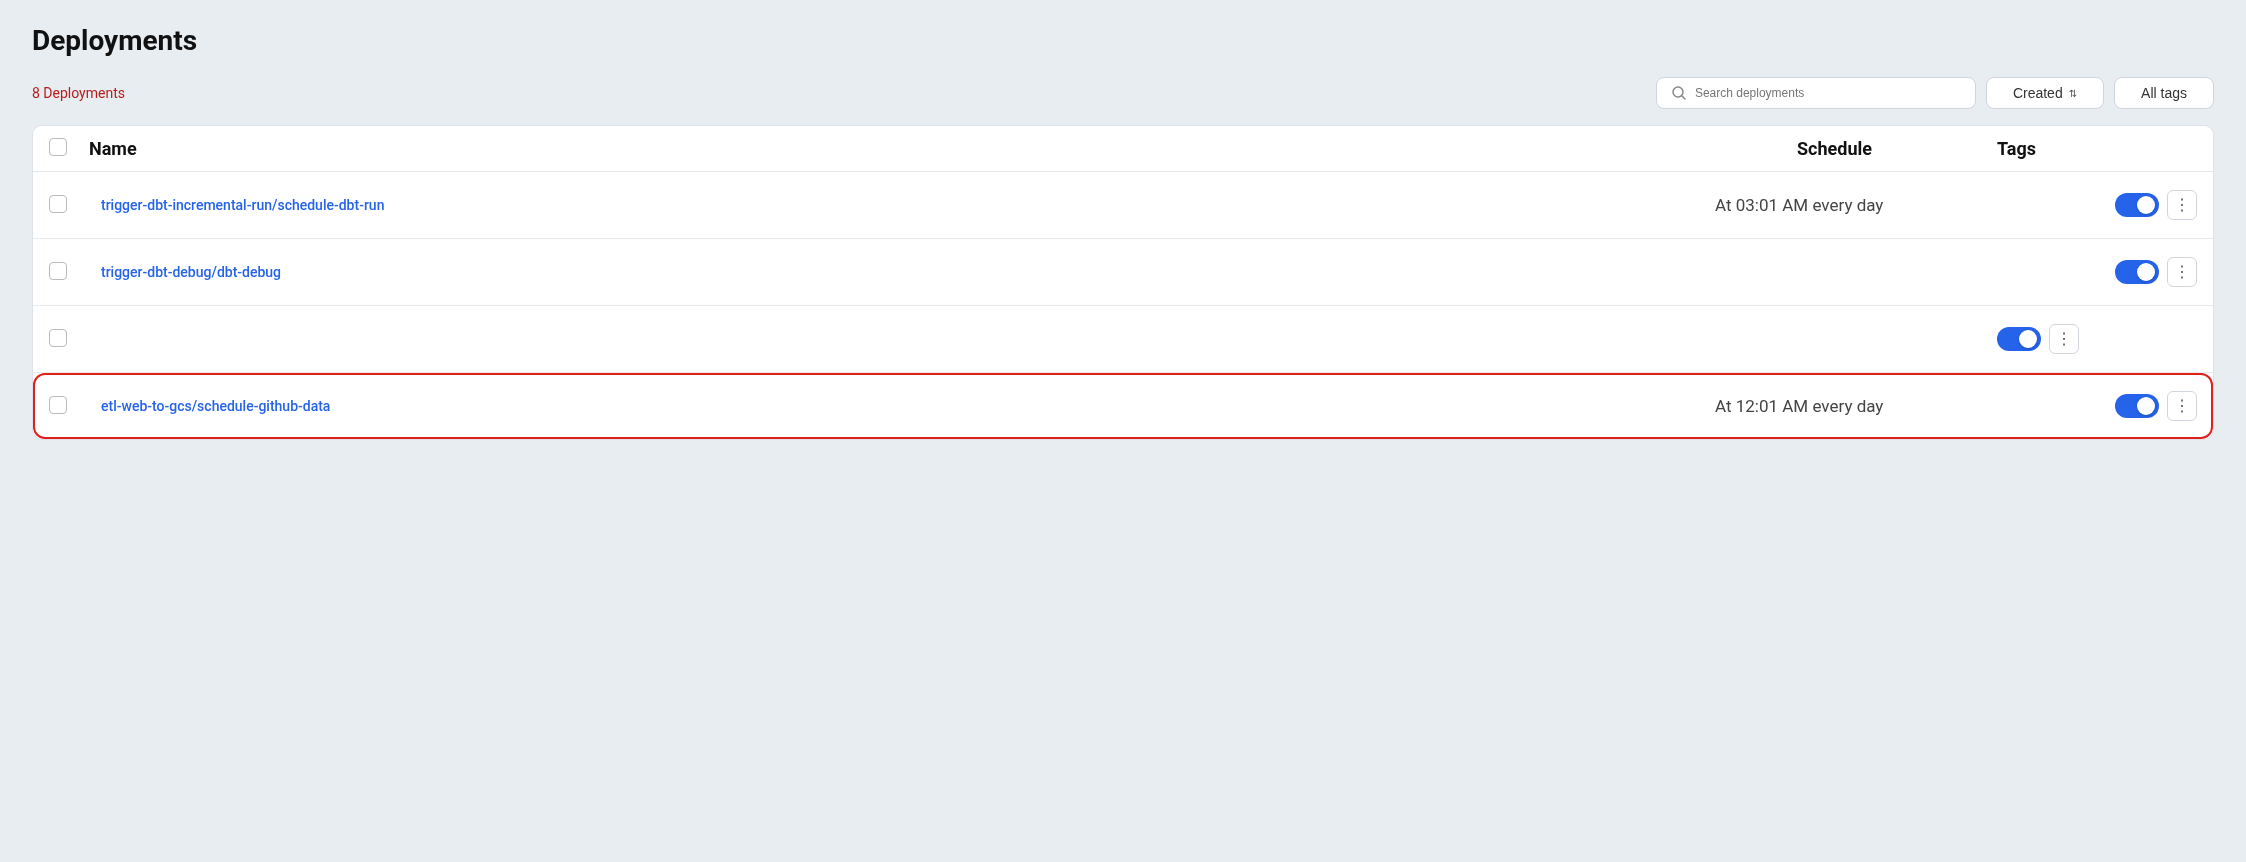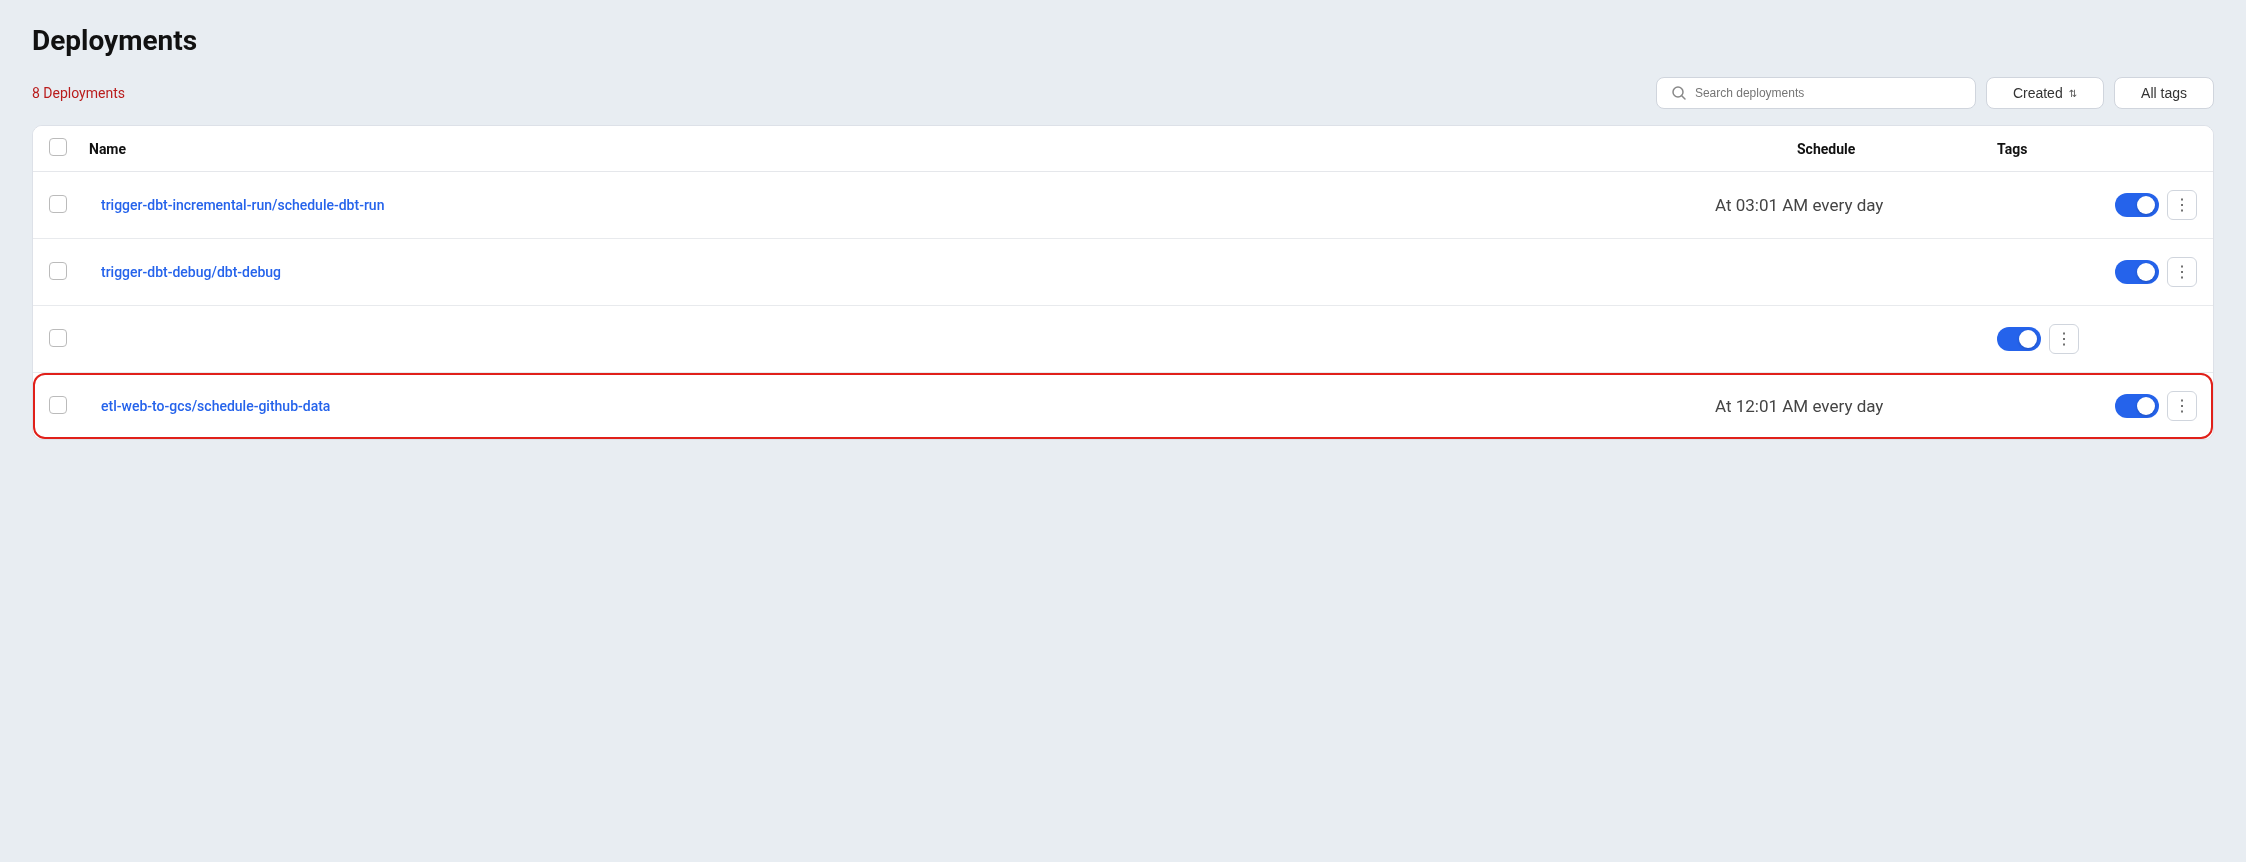--- a/index.html
+++ b/index.html
@@ -80,21 +80,21 @@
     .table-header {
       display: grid;
       grid-template-columns: 40px 1fr 200px 200px auto;
       align-items: center;
       padding: 12px 16px;
       border-bottom: 1px solid #e5e7eb;
       background: #fff;
     }
     .table-header-cell {
       font-weight: 700;
-      font-size: 14px;
+      font-size: 18px;
       color: #111;
     }
     .table-row {
       display: grid;
       grid-template-columns: 40px 1fr 200px 200px auto;
       align-items: center;
       padding: 18px 16px;
       border-bottom: 1px solid #e8eaed;
       background: #fff;
       min-height: 64px;

